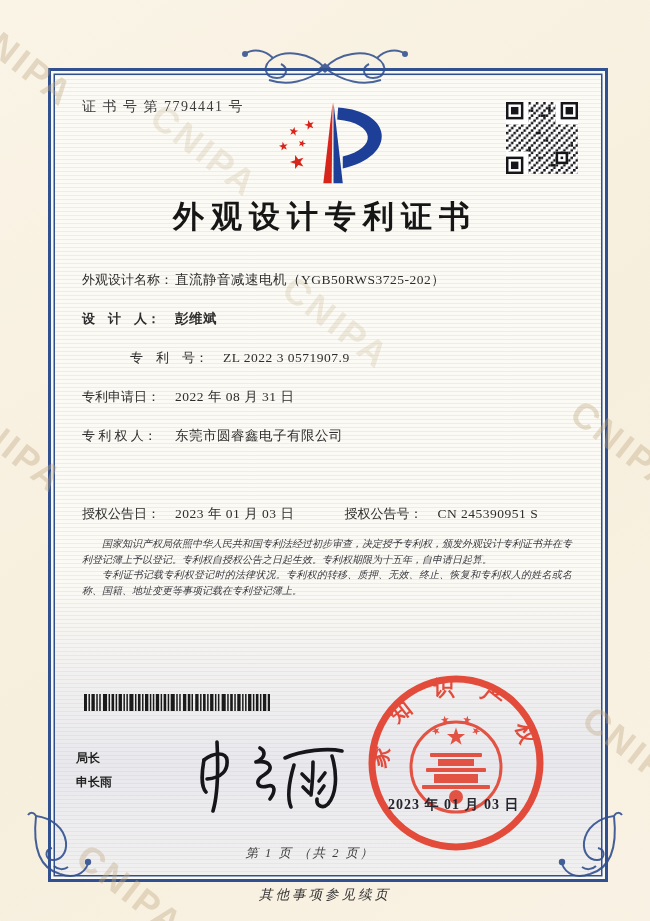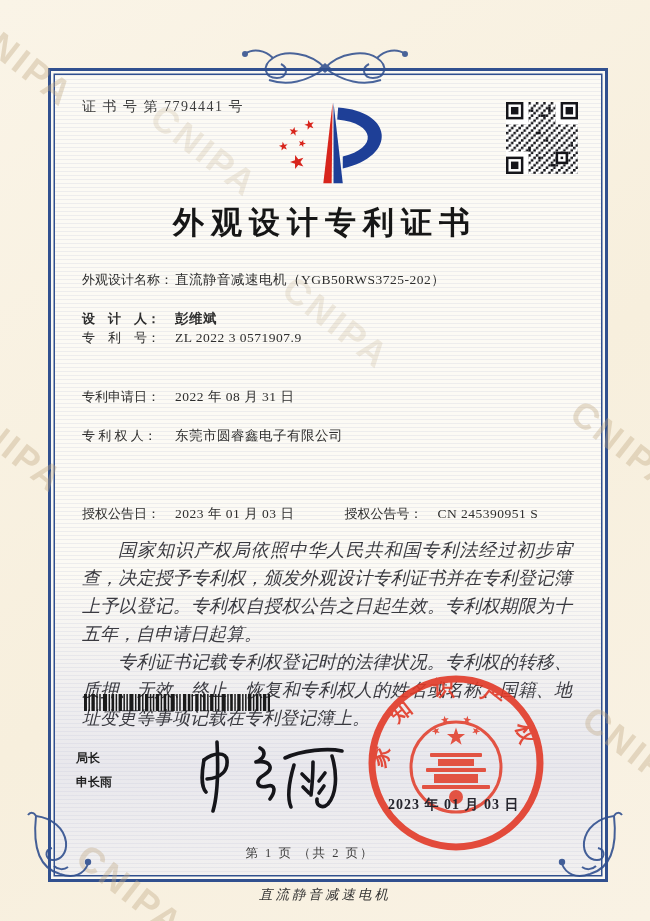--- a/index.html
+++ b/index.html
@@ -30,34 +30,34 @@
     box-shadow:inset 0 0 0 2.5px #fbf9f3, inset 0 0 0 4px #31508f;
     background:
       linear-gradient(180deg, rgba(255,255,255,0) 62%, rgba(201,202,224,0.38) 86%, rgba(205,206,226,0.22) 100%),
       repeating-linear-gradient(180deg, rgba(165,170,202,0.17) 0px, rgba(165,170,202,0.17) 1px, rgba(255,255,255,0) 1px, rgba(255,255,255,0) 4px),
       #fcfaf4;
   }
   .content{position:absolute;inset:0;z-index:4;}
   .abs{position:absolute;}
   .cert-no{left:82px;top:98px;font-size:14px;letter-spacing:1.5px;color:#3c3c3c;}
   .title{
-    left:48px;top:202px;width:554px;text-align:center;
+    left:48px;top:196px;width:554px;text-align:center;
     font-size:31px;font-weight:bold;color:#161616;letter-spacing:7px;
   }
   .frow{left:82px;display:flex;align-items:baseline;font-size:13.5px;color:#2e2e2e;white-space:nowrap;}
   .frow .lbl{width:93px;flex:0 0 93px;font-size:13px;color:#2e2e2e;}
   .frow .val{letter-spacing:0.5px;}
   .frow .lbl2{margin-left:50px;font-size:13px;}
-  .paras{left:82px;top:536px;width:490px;font-size:18px;line-height:1.56;
+  .paras{left:82px;top:536px;width:490px;font-size:10px;line-height:1.56;
     color:#3a3a40;text-align:justify;font-style:italic;}
   .paras p{margin:0;text-indent:2em;}
   .official{left:76px;top:746px;font-family:"Liberation Sans","DejaVu Sans",sans-serif;
     font-size:12px;font-weight:bold;color:#222;line-height:2.0;}
   .seal-date{left:388px;top:796px;font-size:14px;letter-spacing:1px;color:#26262e;z-index:7;font-weight:bold;}
-  .page-info{left:48px;top:845px;width:524px;text-align:center;font-size:12.5px;color:#3b3b3b;letter-spacing:2px;}
+  .page-info{left:48px;top:845px;width:524px;text-align:center;font-size:12.5px;color:#3b3b3b;letter-spacing:2px;font-style:italic;}
   .cont-note{left:0;top:886px;width:650px;text-align:center;font-size:13.5px;color:#333;
     letter-spacing:3px;font-style:italic;}
   .svgbox{position:absolute;}
   .seal-svg{z-index:6;opacity:0.9;}
 </style>
 </head>
 <body>
 
 <div class="page">
 
@@ -170,21 +170,21 @@
     <div class="abs title">外观设计专利证书</div>
 
     <div class="abs frow" style="top:271px;">
       <span class="lbl">外观设计名称：</span>
       <span class="val">直流静音减速电机（YGB50RWS3725-202）</span>
     </div>
     <div class="abs frow" style="top:310px;font-weight:bold;">
       <span class="lbl">设　计　人：</span>
       <span class="val">彭维斌</span>
     </div>
-    <div class="abs frow" style="top:329px;">
+    <div class="abs frow" style="top:349px;margin-left:48px;">
       <span class="lbl">专　利　号：</span>
       <span class="val">ZL 2022 3 0571907.9</span>
     </div>
     <div class="abs frow" style="top:388px;">
       <span class="lbl">专利申请日：</span>
       <span class="val">2022 年 08 月 31 日</span>
     </div>
     <div class="abs frow" style="top:427px;align-items:flex-end;">
       <span class="lbl">专 利 权 人：</span>
       <span class="val">东莞市圆睿鑫电子有限公司</span>
@@ -247,16 +247,16 @@
         <rect x="60" y="95" width="60" height="4" rx="1"></rect>
         <rect x="68" y="101" width="44" height="9"></rect>
         <rect x="56" y="112" width="68" height="4" rx="1"></rect>
         <circle cx="90" cy="124" r="7"></circle>
       </g>
     </svg>
 
     <div class="abs seal-date">2023 年 01 月 03 日</div>
 
     <div class="abs page-info">第 1 页 （共 2 页）</div>
-    <div class="abs cont-note">直流静音减速电机</div>
+    <div class="abs cont-note">其他事项参见续页</div>
 
   </div>
 </div>
 
 </body></html>

